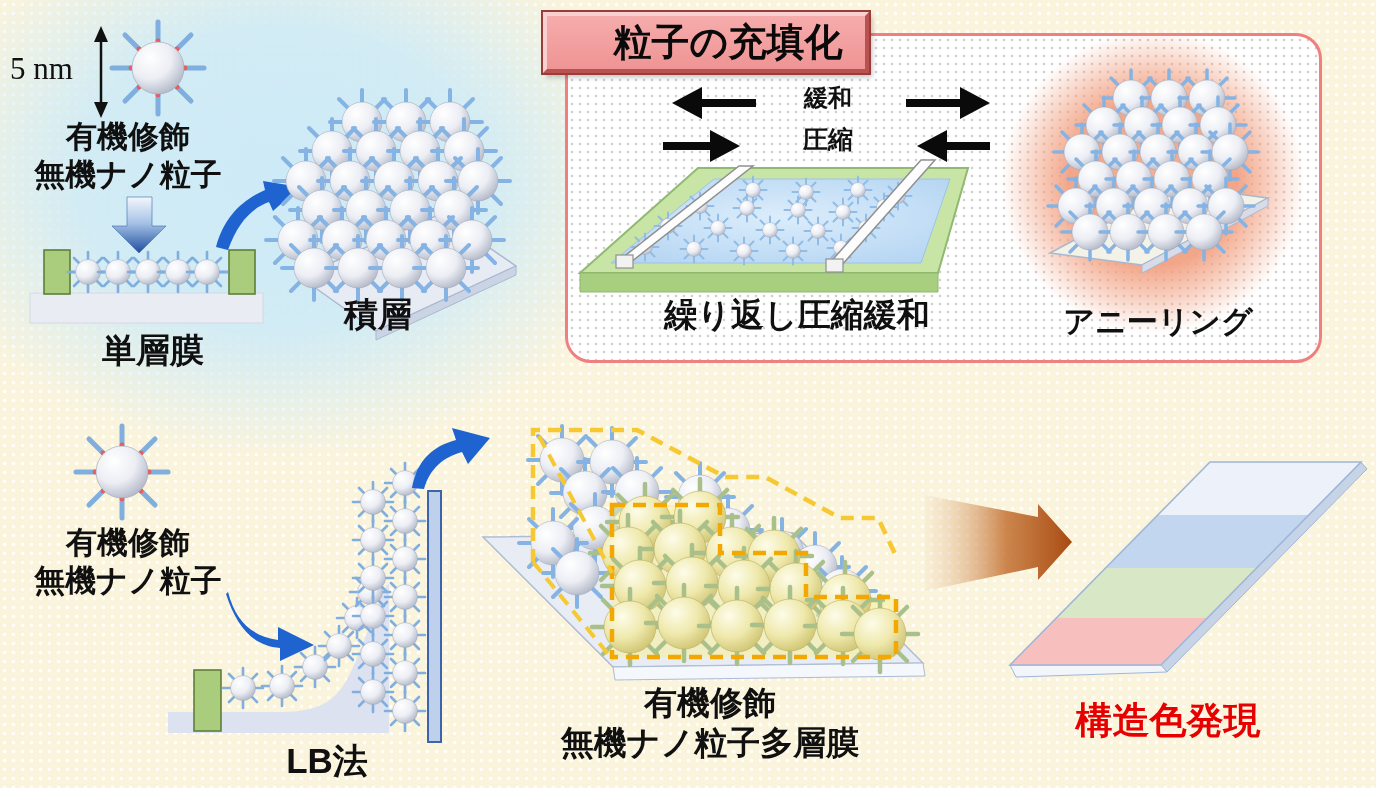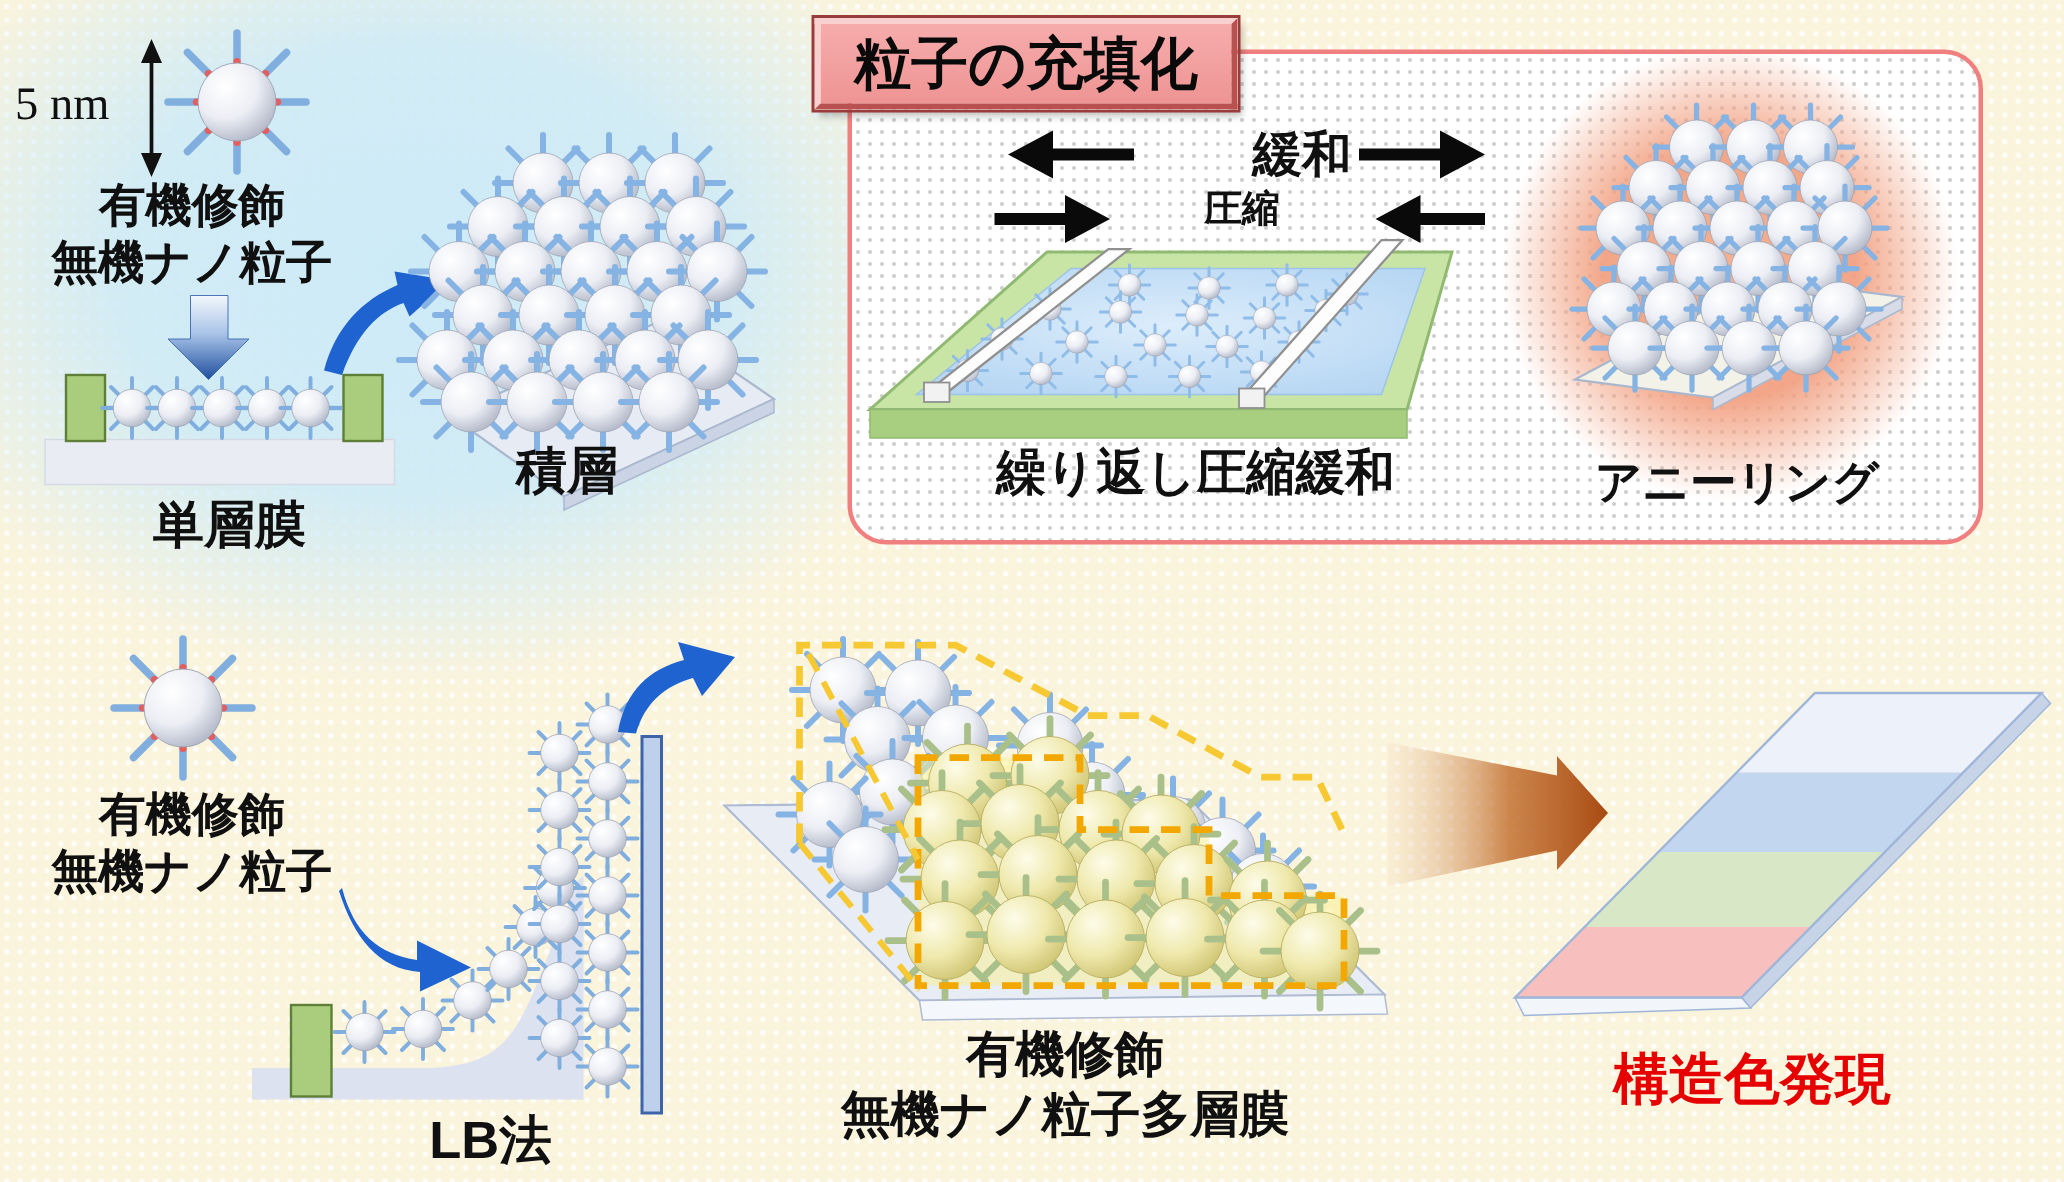--- a/index.html
+++ b/index.html
@@ -22,21 +22,21 @@
     background-color:#ffffff;
     background-image:radial-gradient(circle, #cfcfcf 1px, rgba(255,255,255,0) 1.7px);
     background-size:8px 8px;
   }
   #packing-title{
     position:absolute; left:543px; top:12px; width:274px; height:53px;
     display:flex; align-items:center; justify-content:center;
     background:linear-gradient(180deg,#F6ACAC 0%, #EF9494 100%);
     border:4px solid; border-color:#F9D0D0 #BA5151 #BA5151 #F9D0D0;
     box-shadow:0 0 0 2px #993C3C, 3px 4px 5px rgba(0,0,0,.25);
-    font-size:38px; font-weight:bold; color:#0a0a0a; white-space:nowrap;
+    font-size:38px; font-weight:bold; color:#0a0a0a; white-space:nowrap;padding-left:44px;
   }
   #art{position:absolute; left:0; top:0;}
   .red-text{color:#E60000;}
 </style>
 </head>
 <body>
 
 <div id="stage">
 
   <div id="blue-glow"></div>
@@ -382,21 +382,21 @@
   </div>
 
   <div class="label" style="left:288px; top:294px; width:180px; font-size:34px;">積層</div>
 
   <div class="label" style="left:63px; top:330px; width:180px; font-size:34px;">単層膜</div>
 
   <div id="packing-title">
     <span>粒子の充填化</span>
   </div>
 
-  <div class="label" style="left:832px; top:83px; width:72px; font-size:33px;">緩和</div>
+  <div class="label" style="left:792px; top:83px; width:72px; font-size:24px;">緩和</div>
 
   <div class="label" style="left:792px; top:124px; width:72px; font-size:25px;">圧縮</div>
 
   <div class="label" style="left:1008px; top:303px; width:300px; font-size:31px;">アニーリング</div>
 
   <div class="label" style="left:597px; top:295px; width:400px; font-size:33px;">繰り返し圧縮緩和</div>
 
   <div class="label" style="left:8px; top:524px; width:240px; font-size:31px;">
     <span>有機修飾</span><br>
     <span>無機ナノ粒子</span>

